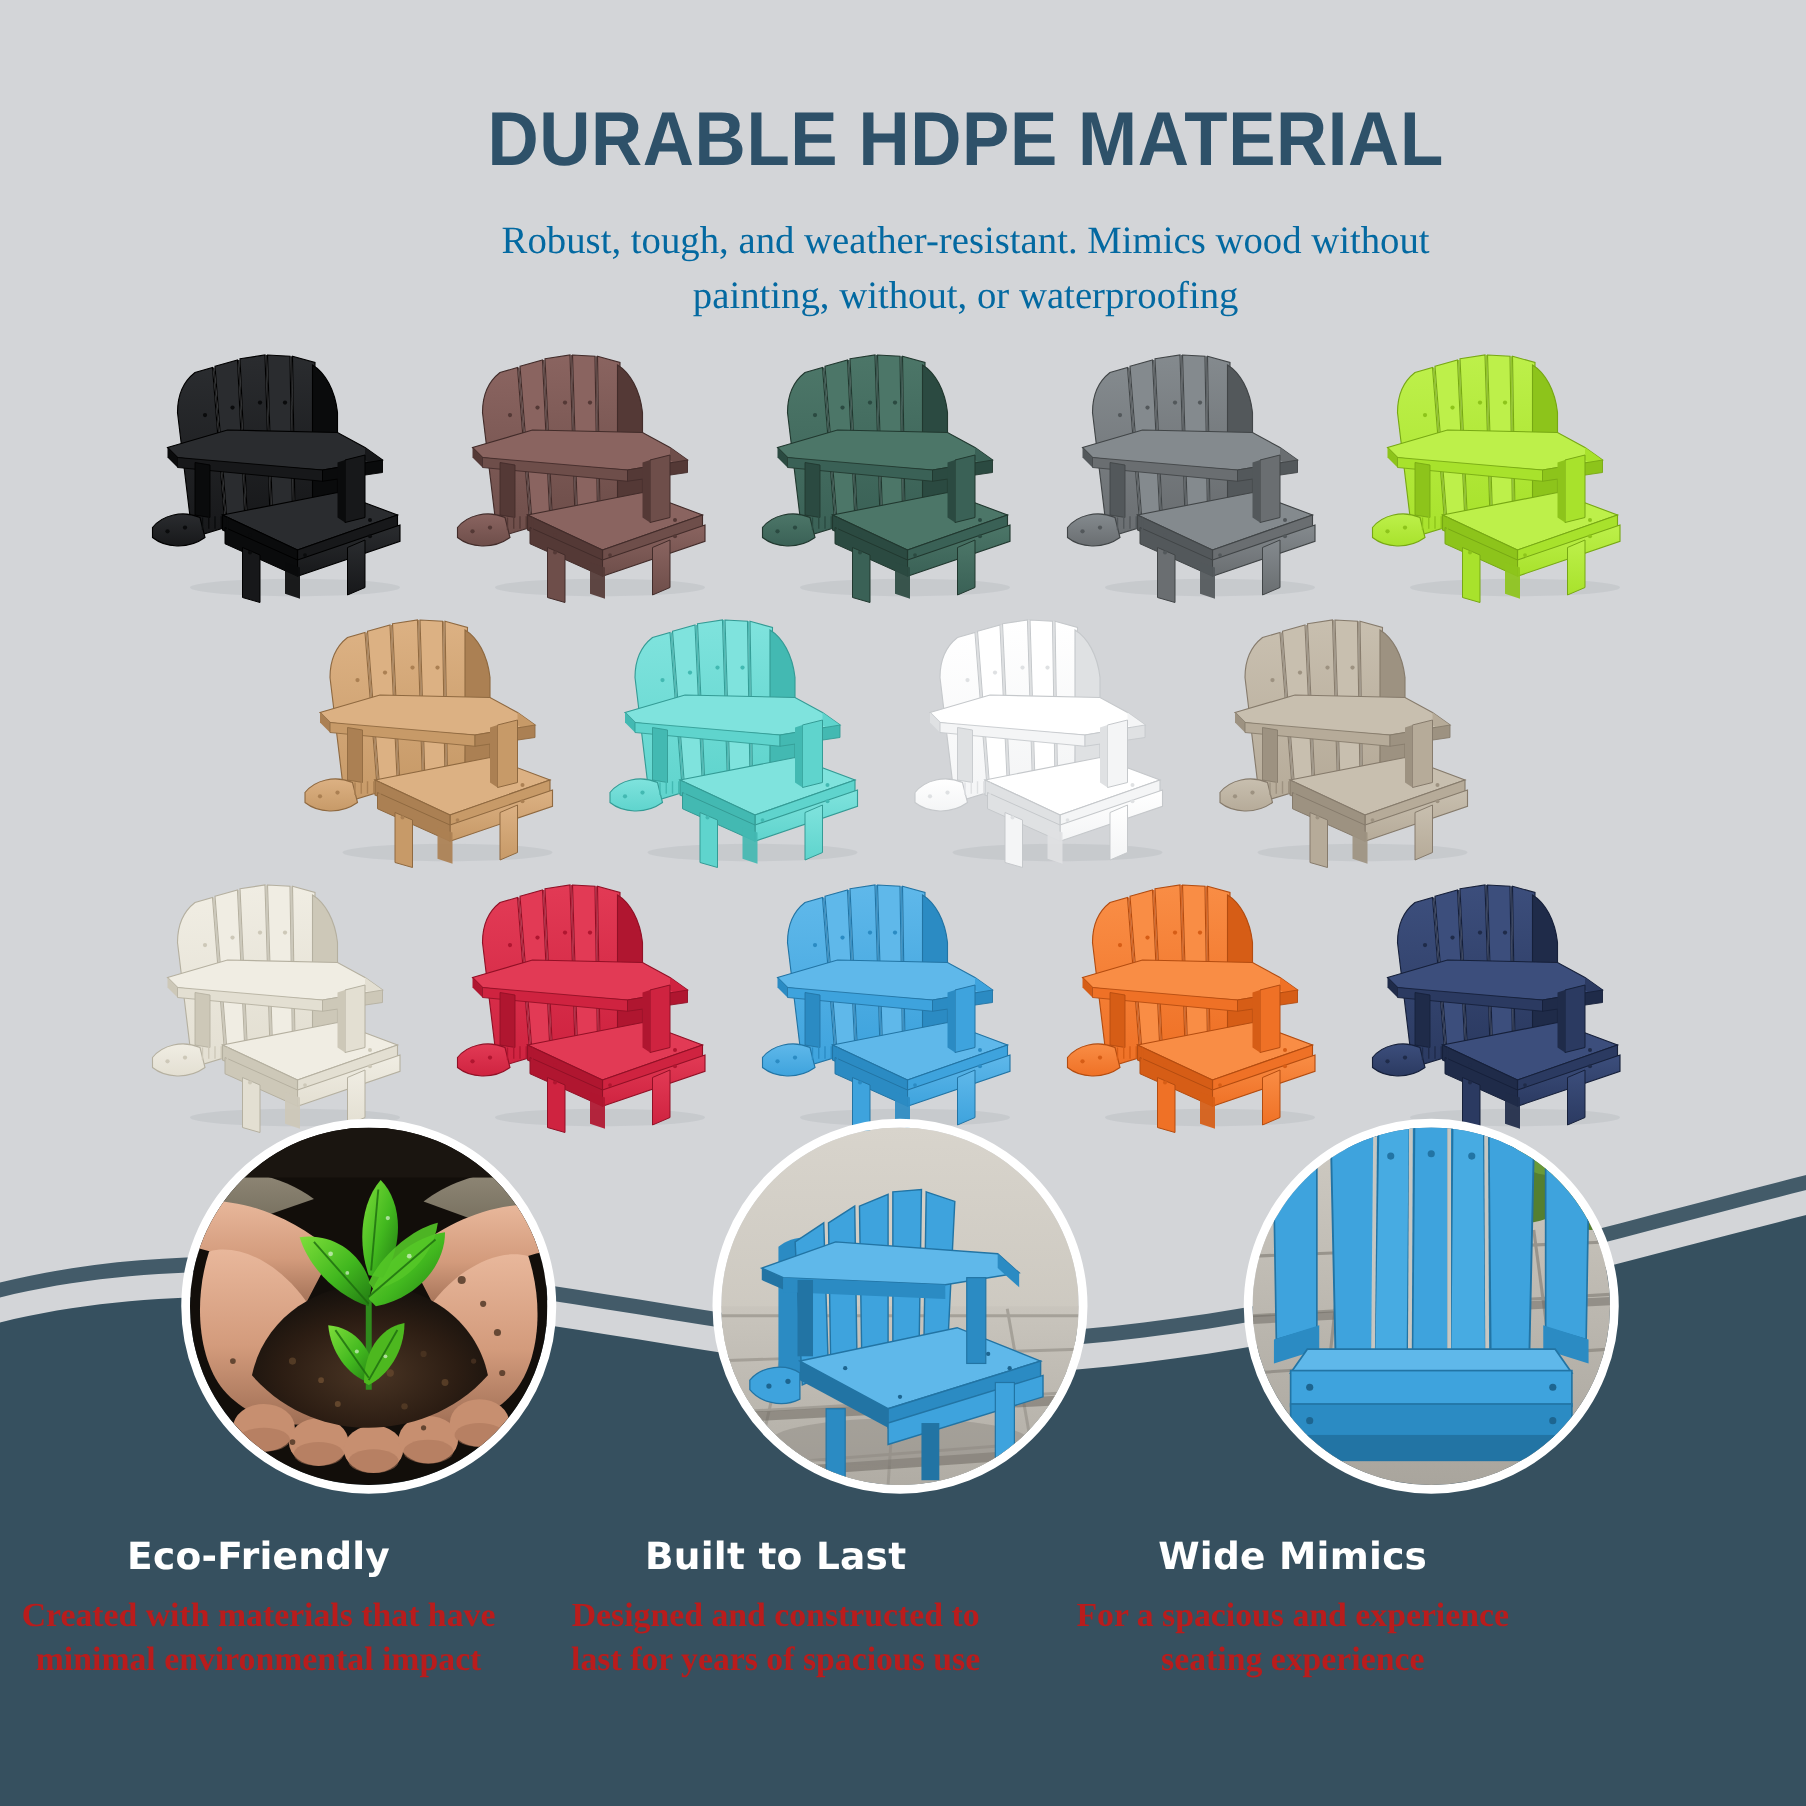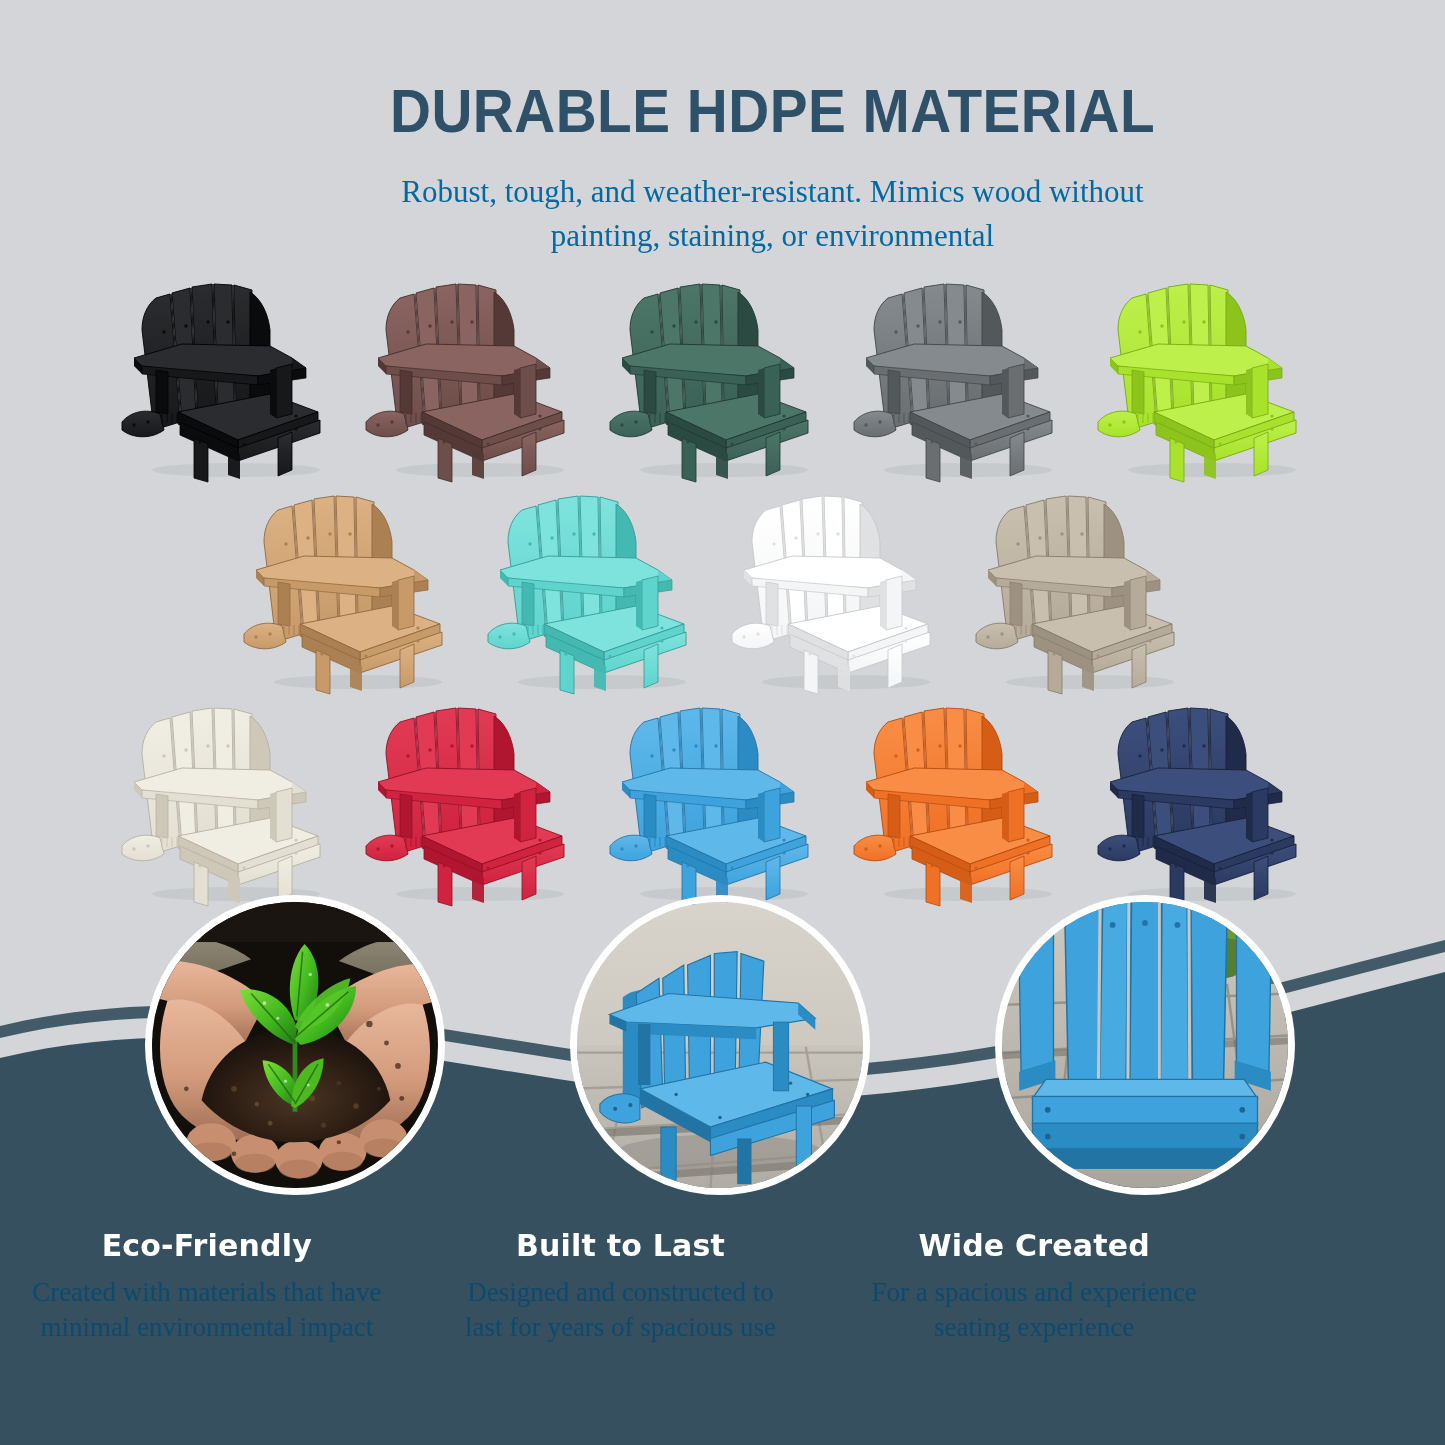--- a/index.html
+++ b/index.html
@@ -61,33 +61,33 @@
   
   .features{position:absolute;left:0;top:1228px;width:1241px;display:flex;}
   .feat{flex:1;text-align:center;padding:0 14px;box-sizing:border-box;}
   .feat-title{
     font-family:"DejaVu Sans", sans-serif;
     font-weight:bold;font-size:30px;color:#ffffff;margin:0 0 12px 0;
     letter-spacing:0.2px;
   }
   .feat-desc{
     font-family:"Liberation Serif", serif;
-    font-size:27px;line-height:1.28;color:#0c4a6e;margin:0;
+    font-size:27px;line-height:1.28;color:#b91c1c;margin:0;font-weight:bold;
   }
 </style>
 </head>
 <body>
 
 <div id="stage">
 
   <div class="header">
     <h1 class="title">DURABLE HDPE MATERIAL</h1>
     <div class="subtitle">
       <div>Robust, tough, and weather-resistant. Mimics wood without</div>
-      <div>painting, staining, or environmental</div>
+      <div>painting, without, or waterproofing</div>
     </div>
   </div>
 
   <div class="grid">
     <div class="row row1" id="row0">
         <div class="cell" title="Black">
 <svg viewBox="0 0 230 215" xmlns="http://www.w3.org/2000/svg">
   <defs>
     <linearGradient id="sh00" x1="0" y1="0" x2="0" y2="1">
       <stop offset="0%" stop-color="#2a2c2f"></stop>
@@ -1480,21 +1480,21 @@
       </p>
     </div>
     <div class="feat">
       <p class="feat-title">Built to Last</p>
       <p class="feat-desc">
         <span>Designed and constructed to</span><br>
         <span>last for years of spacious use</span>
       </p>
     </div>
     <div class="feat">
-      <p class="feat-title">Wide Created</p>
+      <p class="feat-title">Wide Mimics</p>
       <p class="feat-desc">
         <span>For a spacious and experience</span><br>
         <span>seating experience</span>
       </p>
     </div>
   </div>
 
 </div>
 
 </body></html>

